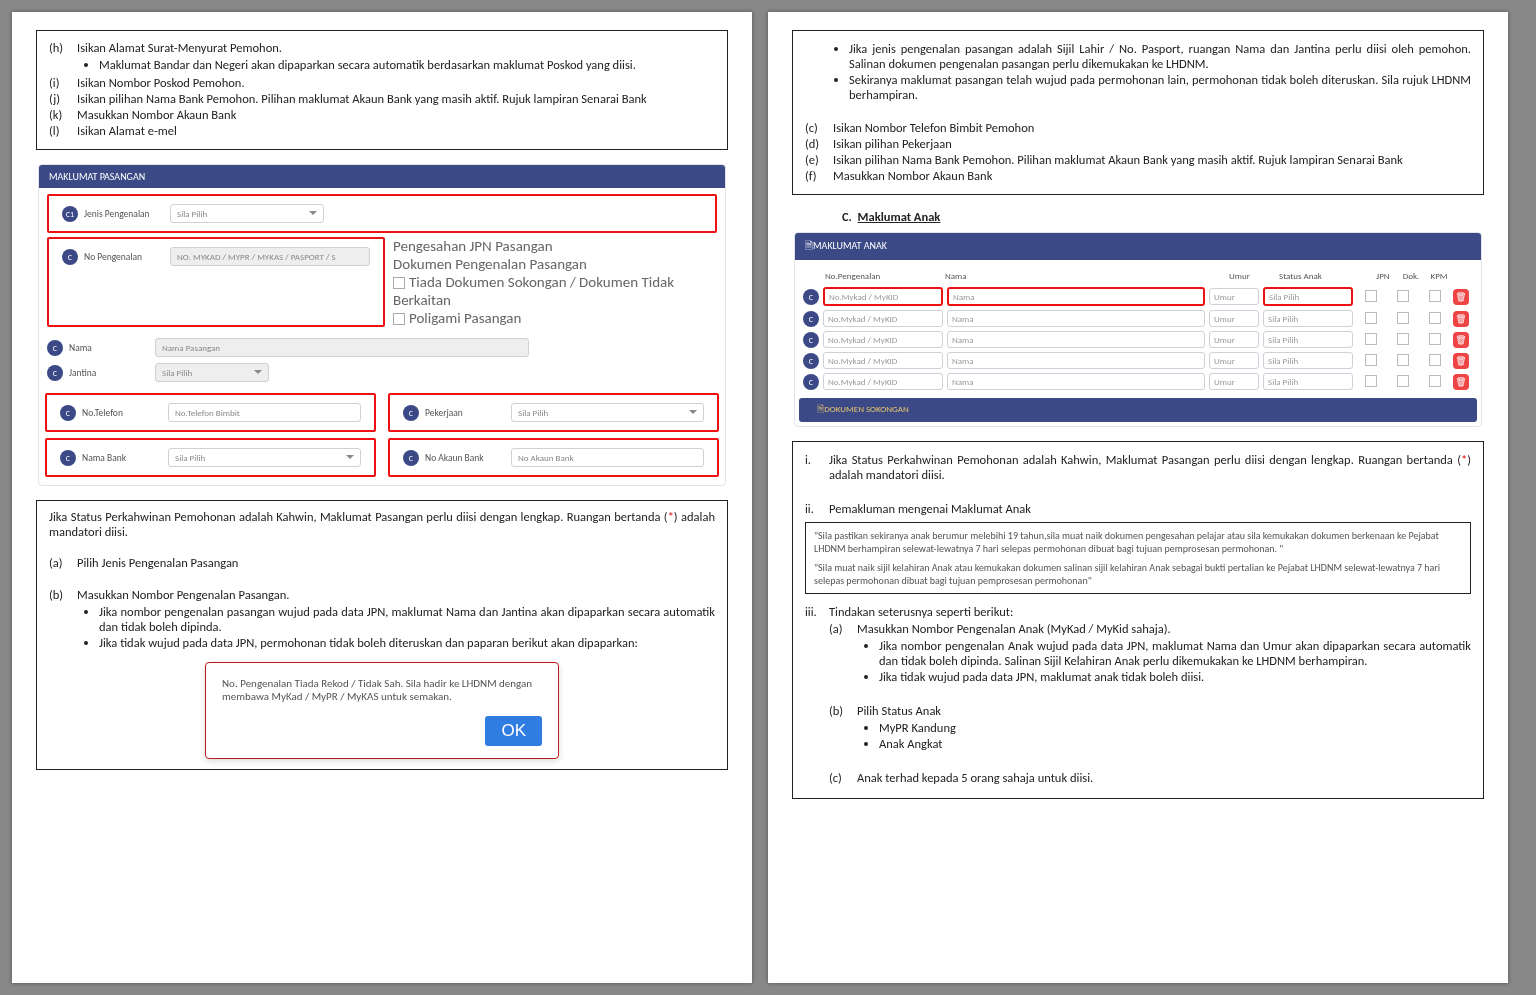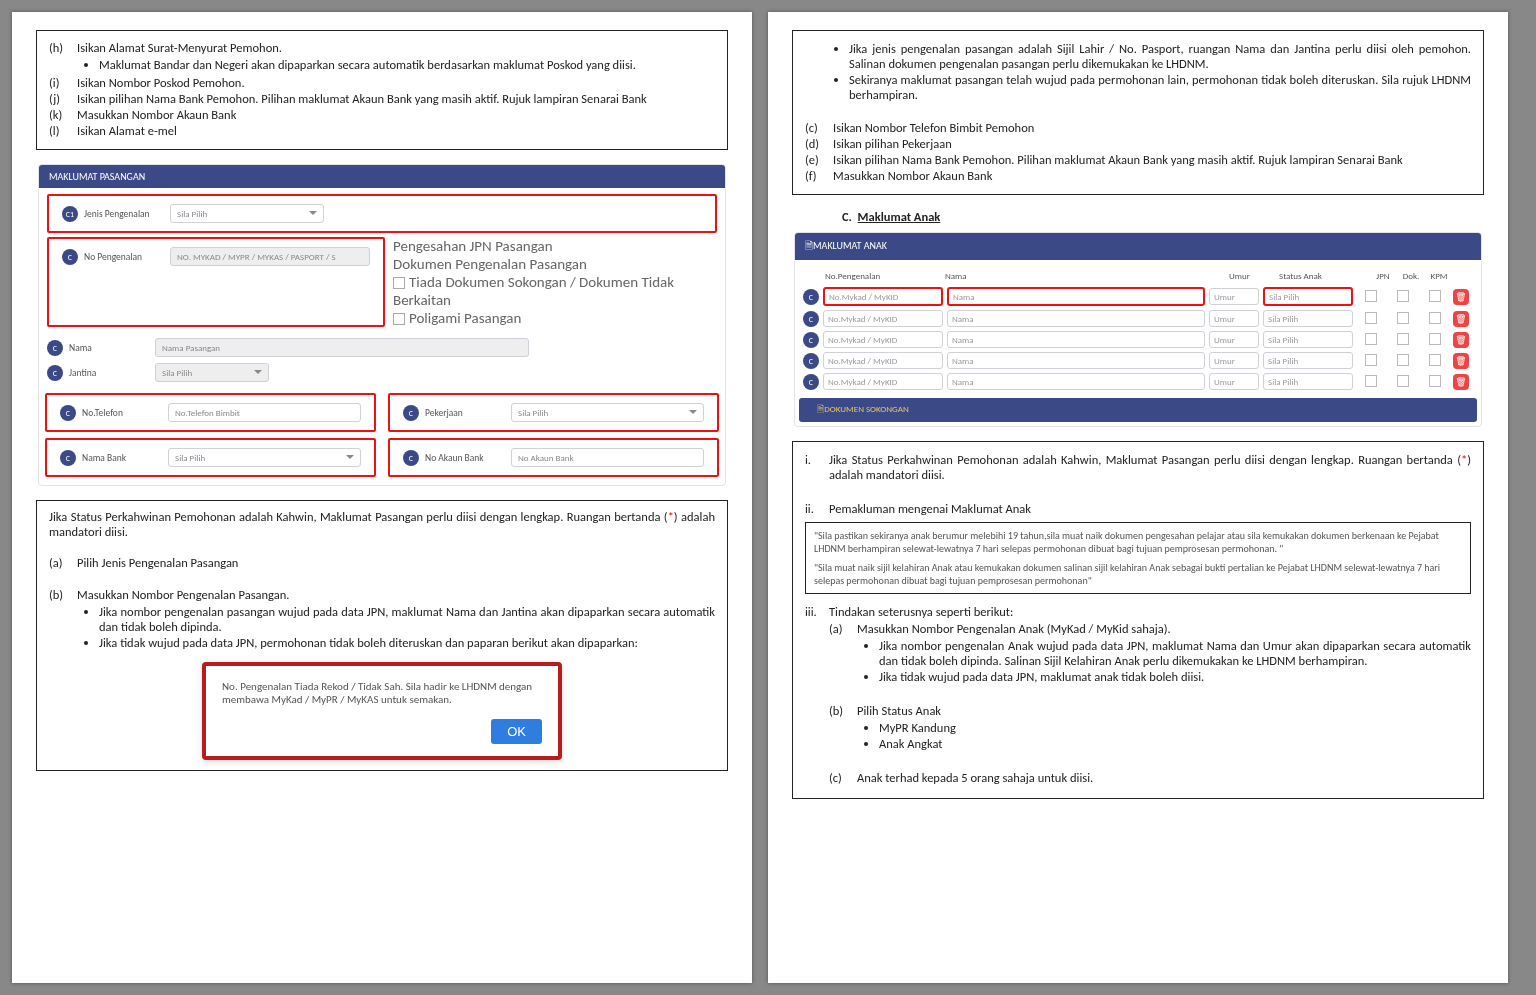--- a/index.html
+++ b/index.html
@@ -33,22 +33,22 @@
   .flabel { width:80px; flex:none; font-size:9.5px;}
   .fin { flex:1; border:1px solid #d0d0d8; border-radius:3px; padding:3px 6px; background:#fff; color:#888; font-size:9px; min-width:40px;}
   .fin.sel::after{content:""; float:right; width:0;height:0; border-left:4px solid transparent;border-right:4px solid transparent;border-top:4px solid #888; margin-top:3px;}
   .redbox { border:2px solid #e11; border-radius:2px; padding:5px;}
   .pair { display:flex; gap:12px; padding:0 6px;}
   .pair .half{flex:1;}
   .chk { width:10px;height:10px;border:1px solid #aaa; display:inline-block; margin-right:4px; vertical-align:middle;}
   .small { font-size:15px; color:#666;}
 
   
-  .alert { width:320px; margin:10px auto 0 auto; background:#fff; border:4px solid #b91c1c; border-radius:4px; box-shadow:0 2px 6px rgba(0,0,0,.15); padding:14px 16px 12px 16px; font-size:11px; color:#555;}
-  .alert .btn { background:#2f7de0; color:#fff; border:none; border-radius:3px; padding:5px 16px; float:right; font-size:13px;}
+  .alert { width:320px; margin:10px auto 0 auto; background:#fff; border:1px solid #b91c1c; border-radius:4px; box-shadow:0 2px 6px rgba(0,0,0,.15); padding:14px 16px 12px 16px; font-size:11px; color:#555;}
+  .alert .btn { background:#2f7de0; color:#fff; border:none; border-radius:3px; padding:5px 16px; float:right; font-size:17px;}
   .clearfix::after{content:"";display:block;clear:both;}
 
   
   .tbl { width:100%; font-size:9px; margin-top:4px;}
   .tbl .hrow{display:flex; padding:2px 8px; color:#555;}
   .tbl .hrow > div{padding:2px 0;}
   .tbl .drow{display:flex; align-items:center; padding:2px 8px; gap:4px;}
   .colA{width:120px;} .colB{flex:1;} .colC{width:50px;} .colD{width:90px;} .colE{width:28px;text-align:center;} .colTrash{width:20px;}
   .cell-in{border:1px solid #d0d0d8; border-radius:3px; padding:2px 4px; color:#999;}
   .trash{width:16px;height:16px;border-radius:4px;background:#e44; color:#fff; display:flex;align-items:center;justify-content:center;font-size:9px;}

